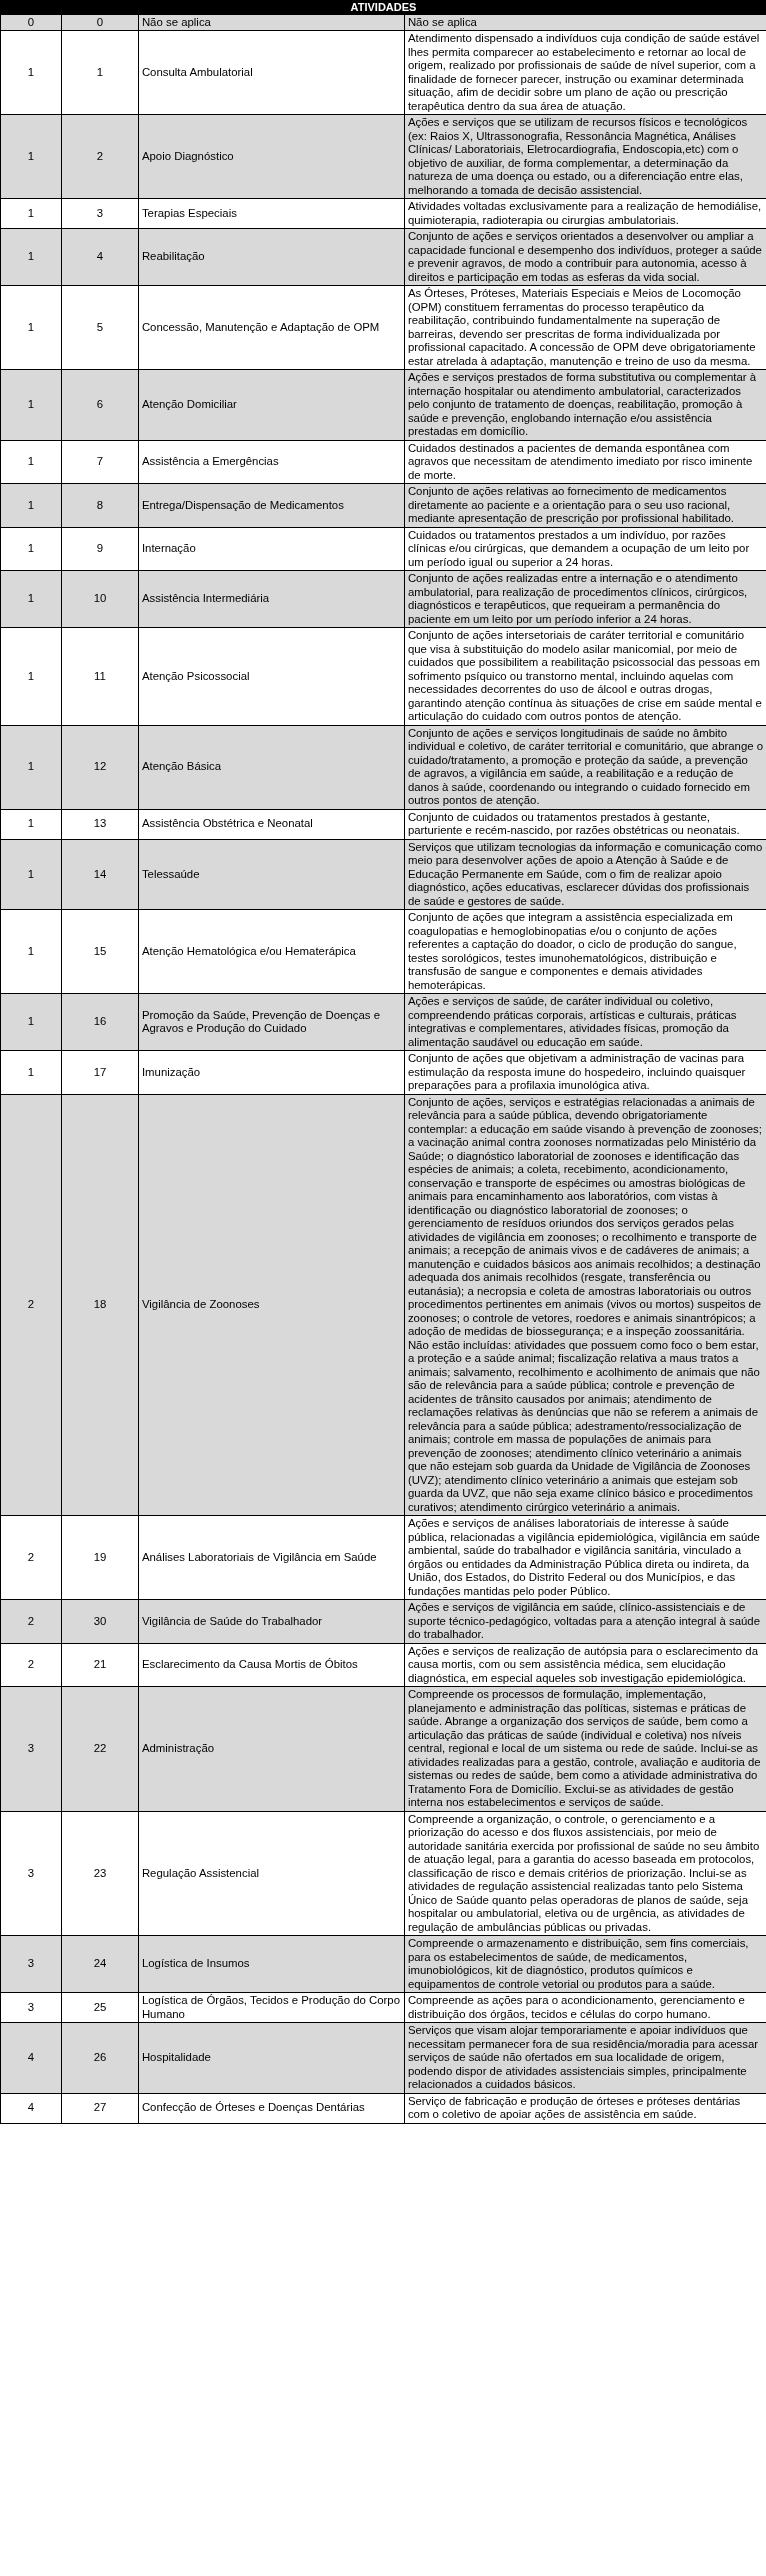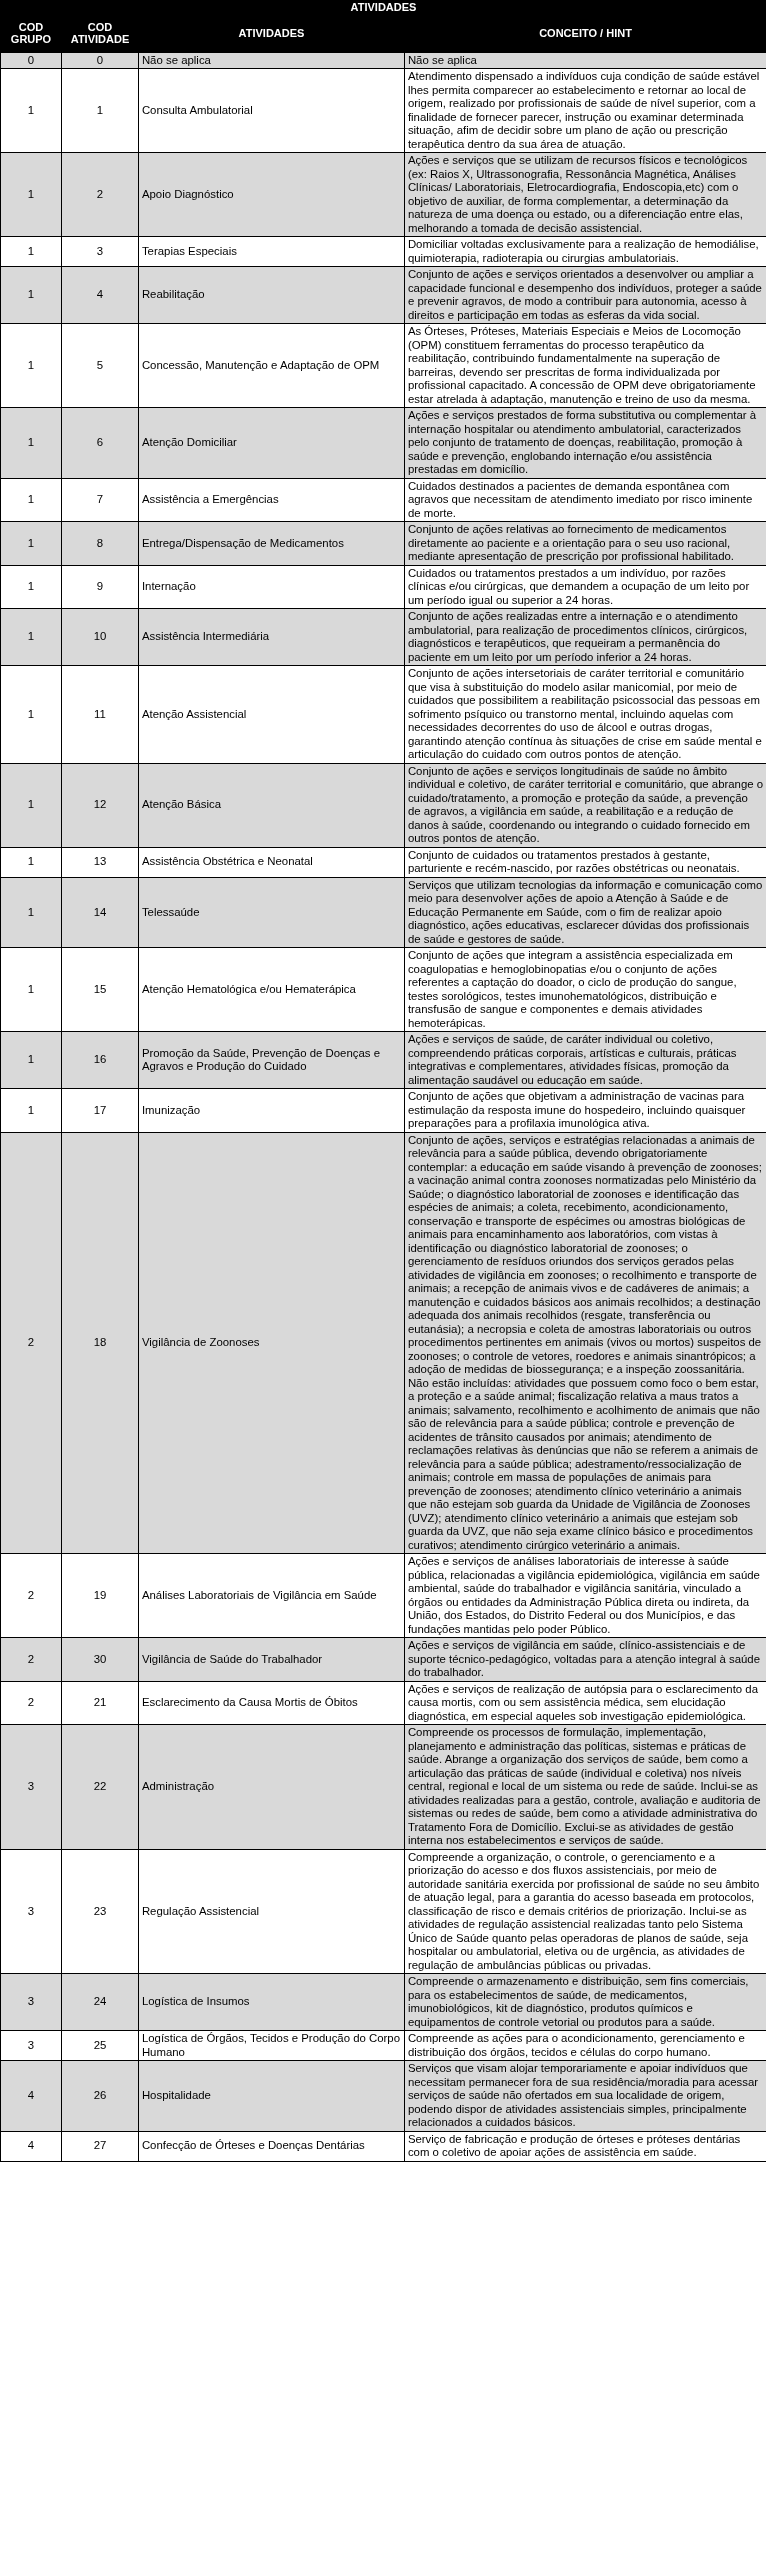--- a/index.html
+++ b/index.html
@@ -28,26 +28,20 @@
     <colgroup>
       <col class="c1">
         <col class="c2">
         <col class="c3">
         <col class="c4">
     </colgroup>
     <thead>
       <tr>
         <th class="title-cell" colspan="4">ATIVIDADES</th>
       </tr>
-      <tr class="col-headers">
-        <th>COD GRUPO</th>
-        <th>COD ATIVIDADE</th>
-        <th>ATIVIDADES</th>
-        <th>CONCEITO / HINT</th>
-      </tr>
     </thead>
     <tbody id="rows-body">
   <tr>
     <td class="c-code">0</td>
     <td class="c-code">0</td>
     <td class="c-name">Não se aplica</td>
     <td class="c-hint">Não se aplica</td>
   </tr>
 
   <tr>
@@ -61,21 +55,21 @@
     <td class="c-code">1</td>
     <td class="c-code">2</td>
     <td class="c-name">Apoio Diagnóstico</td>
     <td class="c-hint">Ações e serviços que se utilizam de recursos físicos e tecnológicos (ex: Raios X, Ultrassonografia, Ressonância Magnética, Análises Clínicas/ Laboratoriais, Eletrocardiografia, Endoscopia,etc) com o objetivo de auxiliar, de forma complementar, a determinação da natureza de uma doença ou estado, ou a diferenciação entre elas, melhorando a tomada de decisão assistencial.</td>
   </tr>
 
   <tr>
     <td class="c-code">1</td>
     <td class="c-code">3</td>
     <td class="c-name">Terapias Especiais</td>
-    <td class="c-hint">Domiciliar voltadas exclusivamente para a realização de hemodiálise, quimioterapia, radioterapia ou cirurgias ambulatoriais.</td>
+    <td class="c-hint">Atividades voltadas exclusivamente para a realização de hemodiálise, quimioterapia, radioterapia ou cirurgias ambulatoriais.</td>
   </tr>
 
   <tr>
     <td class="c-code">1</td>
     <td class="c-code">4</td>
     <td class="c-name">Reabilitação</td>
     <td class="c-hint">Conjunto de ações e serviços orientados a desenvolver ou ampliar a capacidade funcional e desempenho dos indivíduos, proteger a saúde e prevenir agravos, de modo a contribuir para autonomia, acesso à direitos e participação em todas as esferas da vida social.</td>
   </tr>
 
   <tr>
@@ -116,21 +110,21 @@
   <tr>
     <td class="c-code">1</td>
     <td class="c-code">10</td>
     <td class="c-name">Assistência Intermediária</td>
     <td class="c-hint">Conjunto de ações realizadas entre a internação e o atendimento ambulatorial, para realização de procedimentos clínicos, cirúrgicos, diagnósticos e terapêuticos, que requeiram a permanência do paciente em um leito por um período inferior a 24 horas.</td>
   </tr>
 
   <tr>
     <td class="c-code">1</td>
     <td class="c-code">11</td>
-    <td class="c-name">Atenção Assistencial</td>
+    <td class="c-name">Atenção Psicossocial</td>
     <td class="c-hint">Conjunto de ações intersetoriais de caráter territorial e comunitário que visa à substituição do modelo asilar manicomial, por meio de cuidados que possibilitem a reabilitação psicossocial das pessoas em sofrimento psíquico ou transtorno mental, incluindo aquelas com necessidades decorrentes do uso de álcool e outras drogas, garantindo atenção contínua às situações de crise em saúde mental e articulação do cuidado com outros pontos de atenção.</td>
   </tr>
 
   <tr>
     <td class="c-code">1</td>
     <td class="c-code">12</td>
     <td class="c-name">Atenção Básica</td>
     <td class="c-hint">Conjunto de ações e serviços longitudinais de saúde no âmbito individual e coletivo, de caráter territorial e comunitário, que abrange o cuidado/tratamento, a promoção e proteção da saúde, a prevenção de agravos, a vigilância em saúde, a reabilitação e a redução de danos à saúde, coordenando ou integrando o cuidado fornecido em outros pontos de atenção.</td>
   </tr>
 

